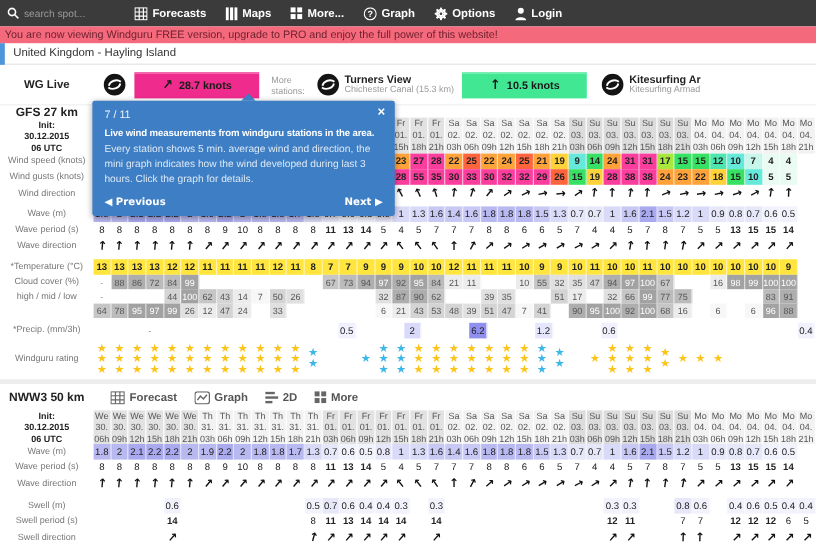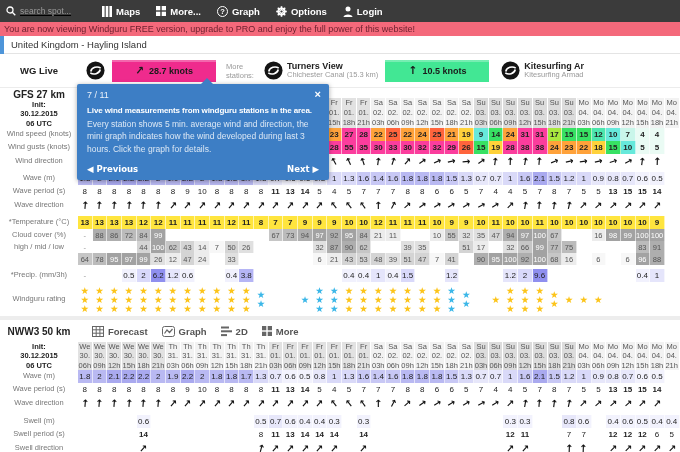--- a/index.html
+++ b/index.html
@@ -1,21 +1,21 @@
 <!DOCTYPE html>
 <html><head>
 <meta charset="utf-8">
 <style>
   * { box-sizing: border-box; margin:0; padding:0; }
   html,body { width:680px; height:452px; overflow:hidden; background:#fff;
     font-family:"Liberation Sans", sans-serif; position:relative; }
 
   
   #nav { height:22px; background:#3b3b3b; display:flex; align-items:center; padding:0 6px; }
-  #nav .searchbox { display:flex; align-items:flex-start; width:88px;text-decoration:underline; }
+  #nav .searchbox { display:flex; align-items:flex-start; width:88px; }
   #nav input { background:transparent; border:none; outline:none; color:#ddd;
     font-size:8.5px; width:70px; margin-left:4px; font-family:"Liberation Sans",sans-serif;}
   #nav input::placeholder { color:#9a9a9a; }
   .navitem { display:flex; align-items:center; gap:4px; color:#fff; font-size:9.5px;
     font-weight:700; padding:0 8px; height:22px; cursor:pointer; }
   .navitem svg { display:block; }
 
   
   #notice { height:14px; background:#f4697b; color:#6b1f2d; font-size:9px;
     line-height:14px; padding-left:4px; }
@@ -82,20 +82,30 @@
 </head>
 <body>
 
 <div id="nav">
   <div class="searchbox">
     <svg width="10" height="10" viewBox="0 0 10 10">
       <circle cx="4" cy="4" r="3" fill="none" stroke="#fff" stroke-width="1.3"></circle>
       <line x1="6.3" y1="6.3" x2="9.3" y2="9.3" stroke="#fff" stroke-width="1.3"></line>
     </svg>
     <input placeholder="search spot..." style="">
+  </div>
+  <div class="navitem" style="margin-left:10px;">
+    <svg width="11" height="11" viewBox="0 0 11 11">
+      <rect x="0.5" y="0.5" width="10" height="10" fill="none" stroke="#fff"></rect>
+      <line x1="0.5" y1="4" x2="10.5" y2="4" stroke="#fff"></line>
+        <line x1="0.5" y1="7.5" x2="10.5" y2="7.5" stroke="#fff"></line>
+      <line x1="4" y1="0.5" x2="4" y2="10.5" stroke="#fff"></line>
+        <line x1="7.5" y1="0.5" x2="7.5" y2="10.5" stroke="#fff"></line>
+    </svg>
+    <span>Forecasts</span>
   </div>
   <div class="navitem">
     <svg width="10" height="11" viewBox="0 0 10 11">
       <rect x="0" y="0" width="2.6" height="11" fill="#fff"></rect>
         <rect x="3.7" y="0" width="2.6" height="11" fill="#fff"></rect>
         <rect x="7.4" y="0" width="2.6" height="11" fill="#fff"></rect>
     </svg>
     <span>Maps</span>
   </div>
   <div class="navitem">
@@ -1052,21 +1062,21 @@
       <div class="cell" style="background: rgb(236, 236, 236); font-size: 7.5px; color: rgb(85, 85, 85);">16</div>
       <div class="cell"></div>
       <div class="cell" style="background: rgb(247, 247, 247); font-size: 7.5px; color: rgb(85, 85, 85);">6</div>
       <div class="cell"></div>
       <div class="cell" style="background: rgb(247, 247, 247); font-size: 7.5px; color: rgb(85, 85, 85);">6</div>
       <div class="cell" style="background: rgb(162, 162, 162); font-size: 7.5px; color: rgb(255, 255, 255);">96</div>
       <div class="cell" style="background: rgb(174, 174, 174); font-size: 7.5px; color: rgb(85, 85, 85);">88</div>
       <div class="cell"></div>
     </div>
     <div class="trow" style="height: 4px;"></div>
-    <div class="trow" style="height: 13px;">
+    <div class="trow" style="height: 13px; gap: 40px;">
       <div class="lbl">*Precip. (mm/3h)</div>
       <div class="cell" style="color: rgb(153, 153, 153);">-</div>
       <div class="cell"></div>
       <div class="cell"></div>
       <div class="cell" style="background: rgb(241, 241, 253);">0.5</div>
       <div class="cell" style="background: rgb(217, 217, 250);">2</div>
       <div class="cell" style="background: rgb(143, 143, 239);">6.2</div>
       <div class="cell" style="background: rgb(229, 229, 251);">1.2</div>
       <div class="cell" style="background: rgb(241, 241, 253);">0.6</div>
       <div class="cell"></div>

